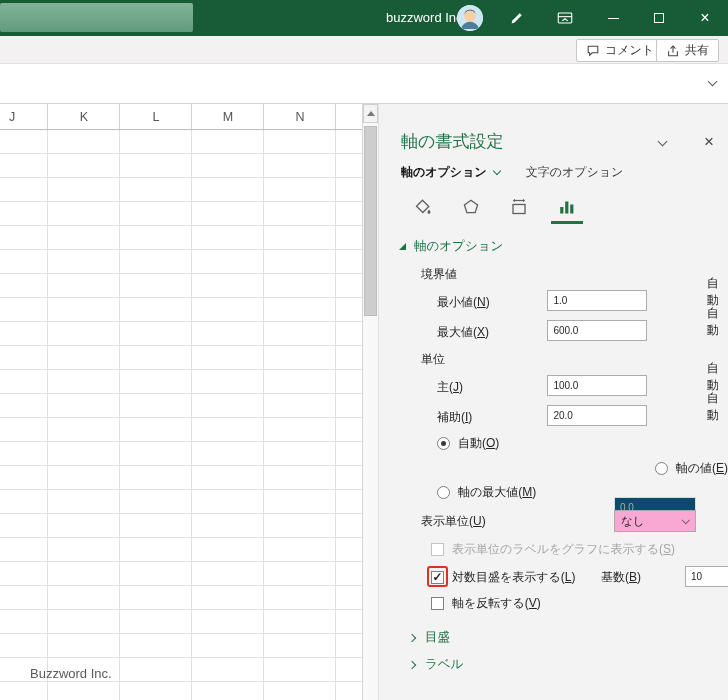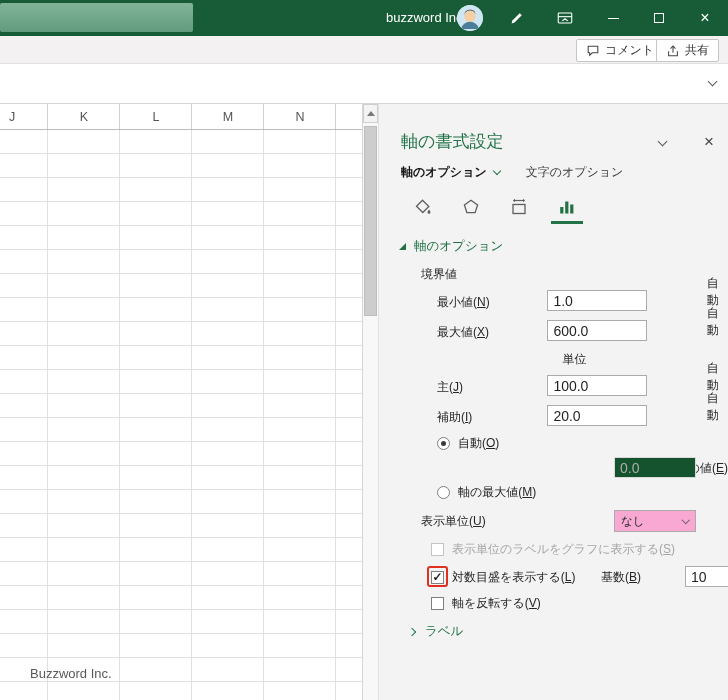--- a/index.html
+++ b/index.html
@@ -74,29 +74,29 @@
   .icon-row { margin:10px 0 0 28px; display:flex; gap:16px; align-items:flex-end; height:33px; }
   .ico-btn { width:32px; height:30px; display:flex; align-items:center; justify-content:center;
     padding-bottom:4px; cursor:pointer; }
   .ico-btn.sel { border-bottom:3px solid #217346; }
 
   .sec-hdr { margin:14px 0 0 20px; color:#217346; font-size:12.5px; display:flex;
     align-items:center; gap:8px; height:16px; cursor:pointer; }
   .tri-exp { width:0; height:0; border-bottom:7px solid #217346; border-left:7px solid transparent; }
 
   .lbl { margin:12px 0 0 42px; height:15px; color:#262626; }
-  .lbl.m10 { margin-top:10px;text-align:center; }
+  .lbl.m10 { margin-top:10px; }
 
   .row { position:relative; margin-top:6px; height:24px; display:flex; align-items:flex-end;gap:32px; }
   .in-row { padding-left:58px; }
   .rlbl { width:101px; color:#262626; }
   u { text-decoration:underline; }
   .txt { width:100px; height:21px; border:1px solid #ababab; background:#fff; color:#1f1f1f;
-    font-family:inherit; font-size:14px; padding:0 12px 0 5px; }
-  .txt.dis { background:#14532d; border-color:#d9d9d9; color:#adadad; }
+    font-family:inherit; font-size:10px; padding:0 12px 0 5px; }
+  .txt.dis { background:#0c4a6e; border-color:#d9d9d9; color:#adadad;margin-top:40px; }
   .autob { margin-left:18px; background:none; border:none; font-size:12px; color:#262626;
     font-family:inherit; padding:2px 6px; cursor:pointer; }
 
   .radio-row { position:relative; padding-left:58px; height:19px; display:flex;
     align-items:center; gap:8px; }
   .radio-row.h22 { height:22px;justify-content:flex-end; }
   .rad { width:13px; height:13px; border:1px solid #7f7f7f; border-radius:50%;
     background:#fff; position:relative; flex:none; cursor:pointer; }
   .rad.sel::after { content:""; position:absolute; left:3px; top:3px; width:5px; height:5px;
     border-radius:50%; background:#3a3a3a; }
@@ -320,19 +320,23 @@
       <span><span>対数目盛を表示する</span>(<u>L</u>)</span>
       <span class="base-lbl"><span>基数</span>(<u>B</u>)</span>
       <input class="txt base-input" value="10" style="">
     </div>
 
     <div class="cb-row" style="margin-top:5px">
       <span class="cb"></span>
       <span><span>軸を反転する</span>(<u>V</u>)</span>
     </div>
 
+    <div class="col-sec">
+      <span class="tri-col"></span>
+      <span>目盛</span>
+    </div>
     <div class="col-sec m10">
       <span class="tri-col"></span>
       <span>ラベル</span>
     </div>
 
   </aside>
 </div>
 
 </body></html>

